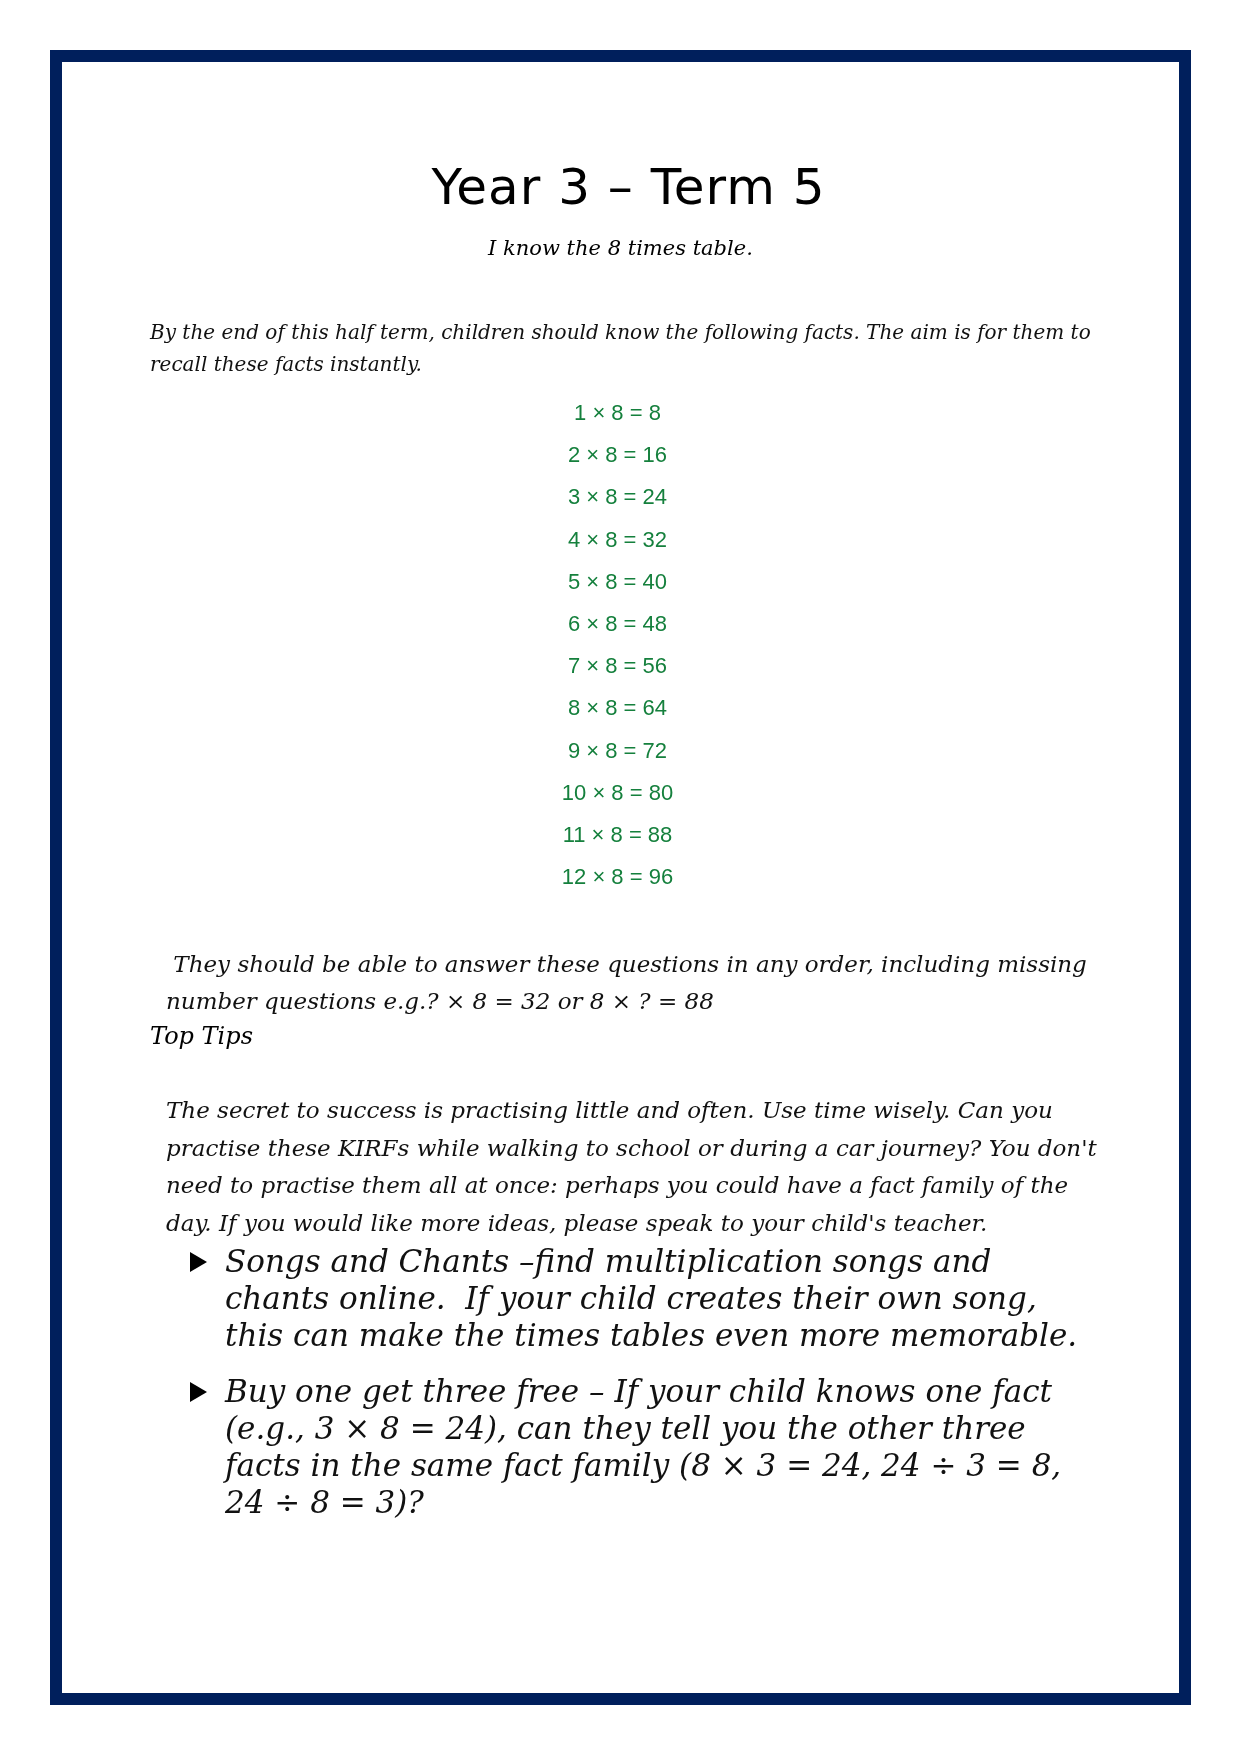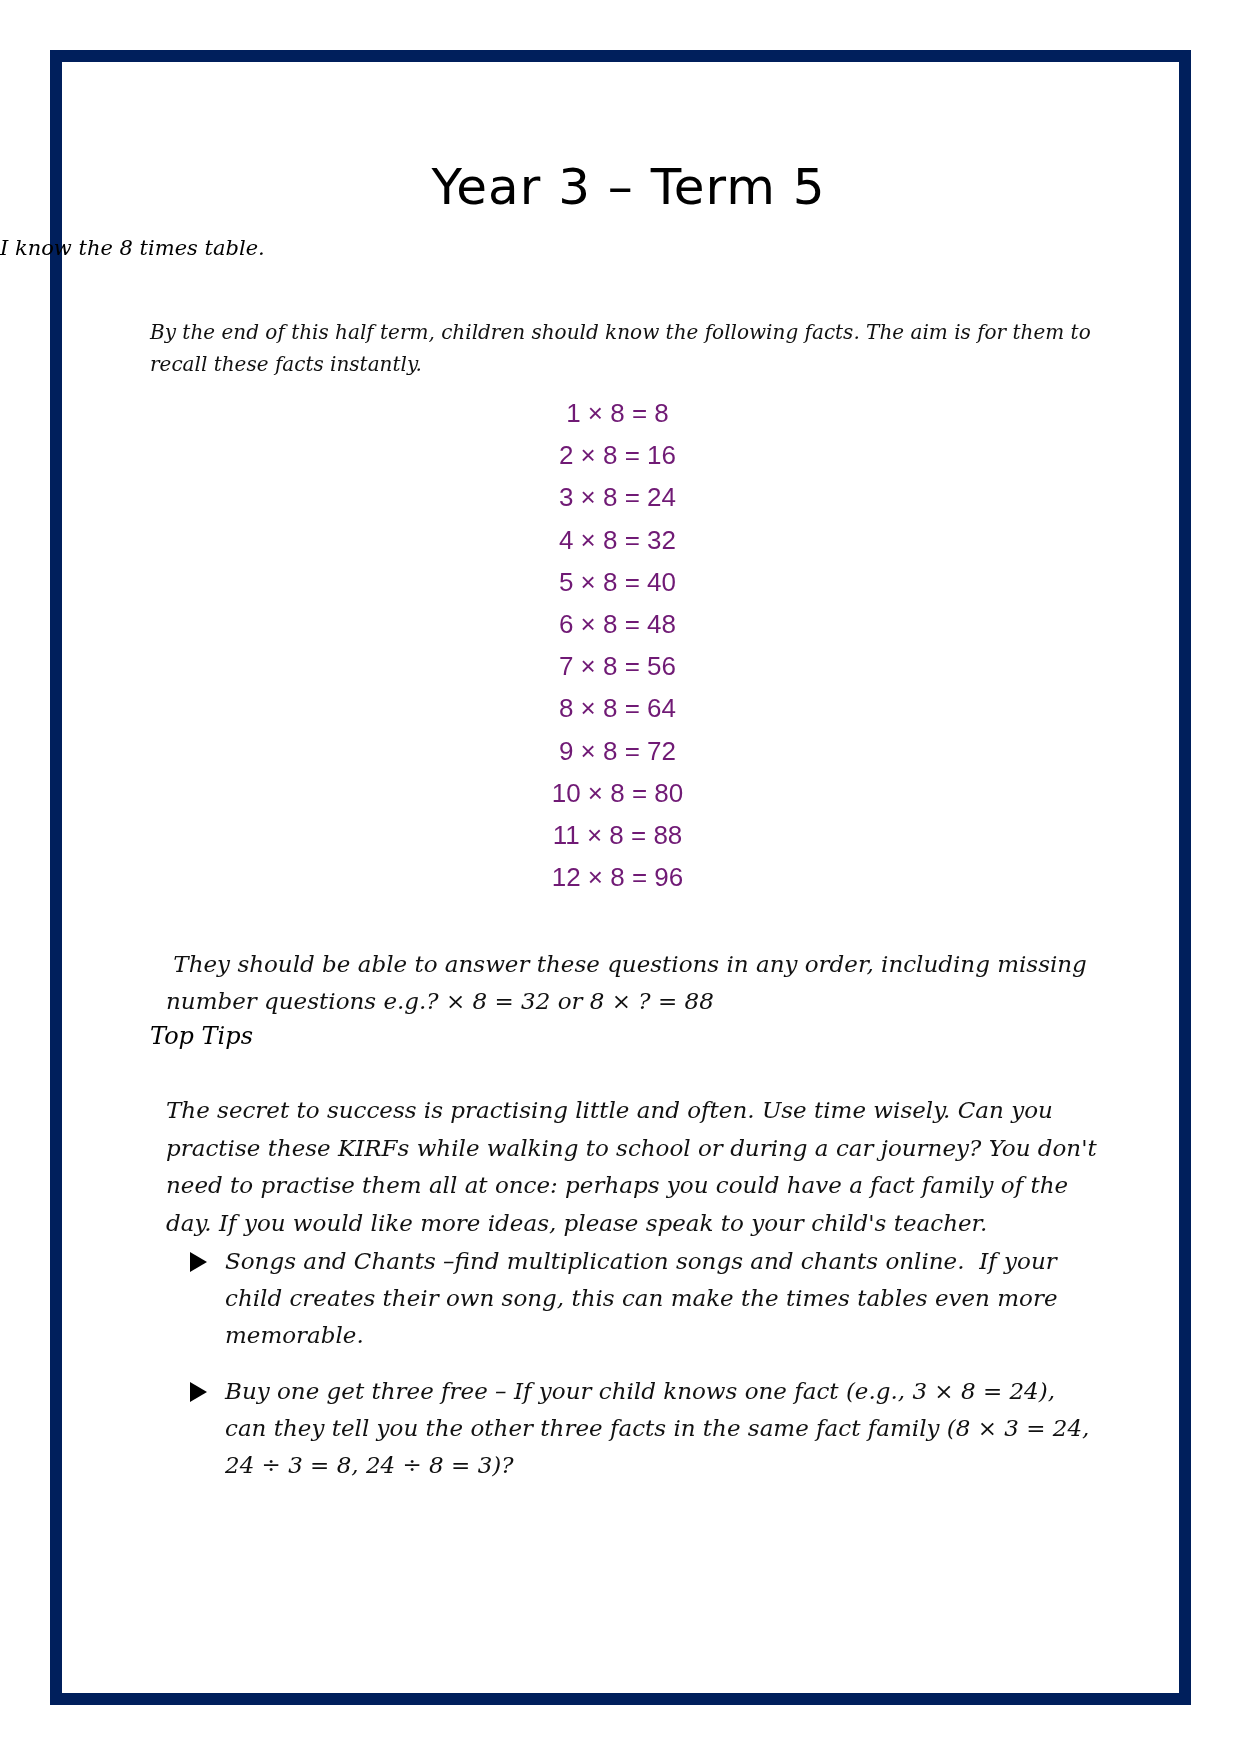--- a/index.html
+++ b/index.html
@@ -3,36 +3,36 @@
 <meta charset="utf-8">
 <style>
   html, body { margin: 0; padding: 0; background: #ffffff; }
   body { width: 1241px; height: 1755px; position: relative; overflow: hidden;
          font-family: "DejaVu Serif", serif; color: #111; }
   .frame { position: absolute; left: 50px; top: 50px; width: 1117px; height: 1631px;
            border: 12px solid #001F5C; }
   .title { position: absolute; left: 0; width: 1241px; top: 150px; text-align: center;
            font-family: "DejaVu Sans", sans-serif; font-size: 50px; font-weight: normal;
            letter-spacing: 1px; color: #000; }
-  .subtitle { position: absolute; left: 0; width: 1241px; top: 236px; text-align: left;
+  .subtitle { position: absolute; left: 0; width: 1241px; top: 236px; text-align: center;
               font-size: 21px; font-style: italic; color: #000; }
   .intro { position: absolute; left: 150px; top: 316px; width: 950px; font-size: 20px;
            font-style: italic; line-height: 32px; color: #111; }
   .facts { position: absolute; left: 0; width: 1235px; top: 392px; text-align: center;
-           font-family: "Liberation Sans", sans-serif; font-size: 26px; color: #701a75; }
+           font-family: "Liberation Sans", sans-serif; font-size: 22px; color: #15803d; }
   .fact { height: 42.2px; line-height: 42px; }
   .order { position: absolute; left: 150px; top: 930px; width: 950px; font-size: 23px;
            font-style: italic; line-height: 37px; color: #111; }
   .tips-heading { position: absolute; left: 150px; top: 1022px; font-size: 24px;
                   font-style: italic; color: #000; }
   .tips-para { position: absolute; left: 150px; top: 1076px; width: 950px; font-size: 23px;
                font-style: italic; line-height: 37.5px; color: #111; }
   .bullets { position: absolute; left: 190px; top: 1243px; width: 900px; margin: 0; padding: 0;
              list-style: none; }
-  .bullet { position: relative; padding-left: 35px; font-size: 23px; font-style: italic;
+  .bullet { position: relative; padding-left: 35px; font-size: 31px; font-style: italic;
             line-height: 37px; color: #111; }
   .bullet-1 { margin-bottom: 19px; }
   .bullet-2 { margin-bottom: 3px; }
   .bullet-icon { position: absolute; left: 0; top: 9px; width: 0; height: 0;
                  border-top: 10px solid transparent; border-bottom: 10px solid transparent;
                  border-left: 17px solid #000; }
 </style>
 </head>
 <body>
 

